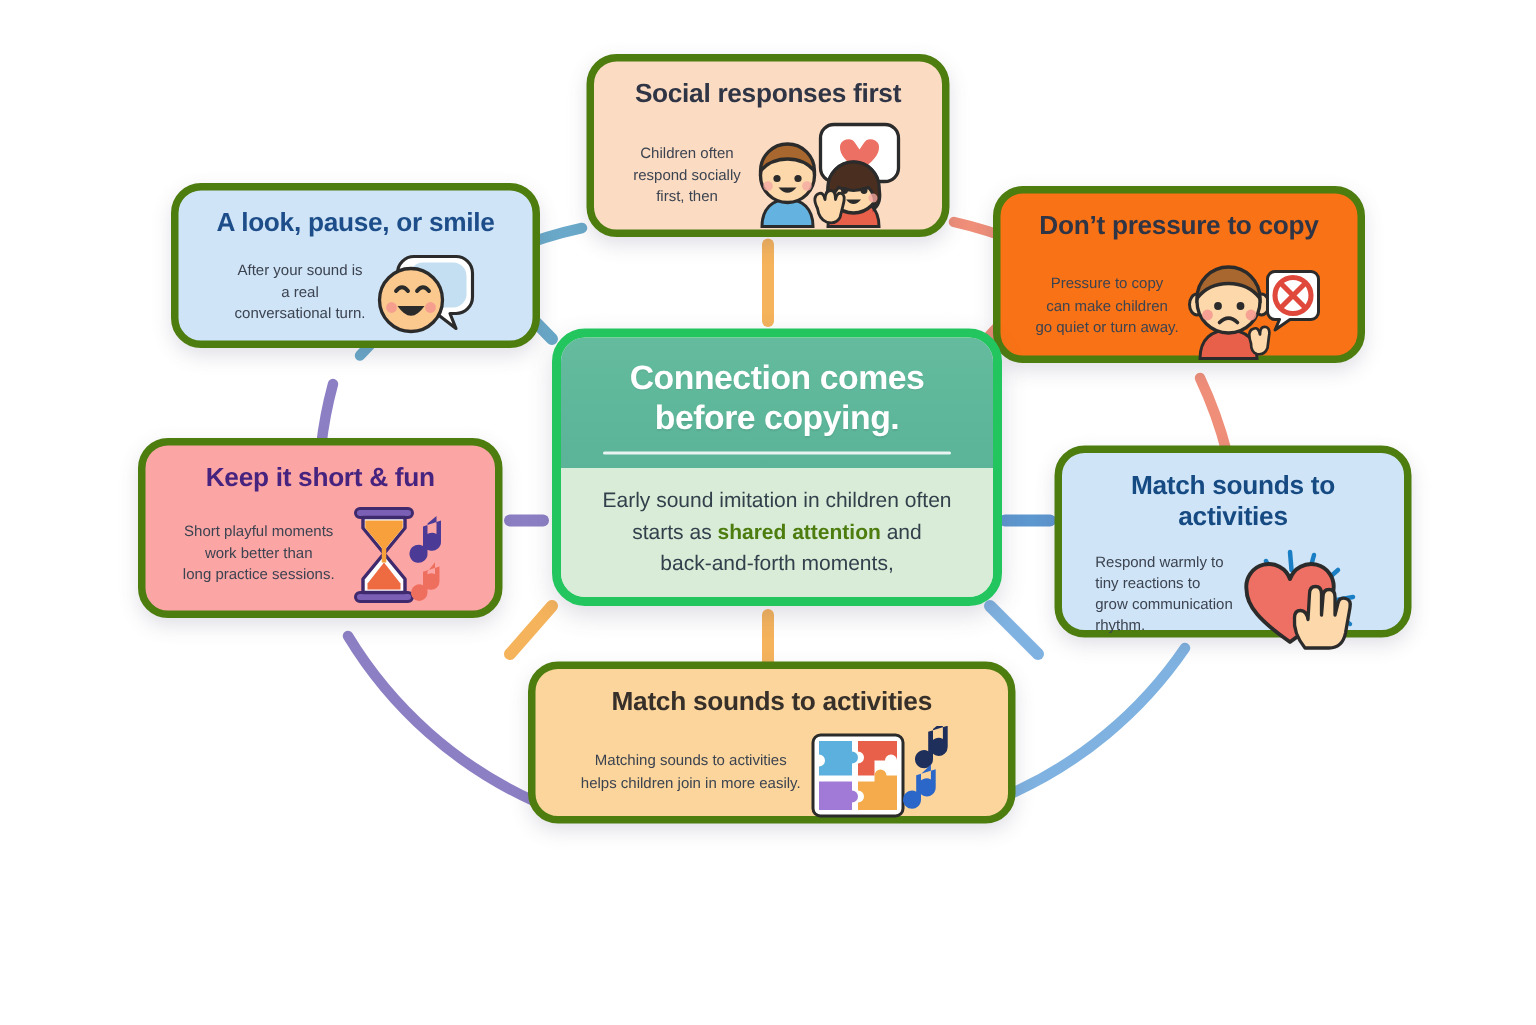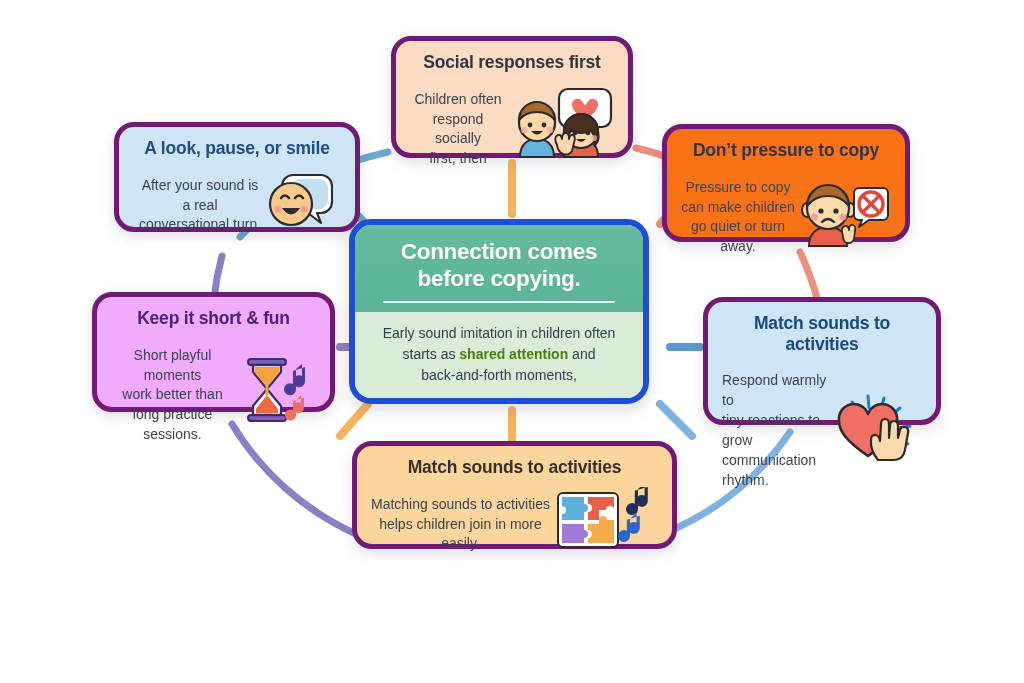--- a/index.html
+++ b/index.html
@@ -29,45 +29,44 @@
     width: 1024px;
     height: 683px;
     pointer-events: none;
   }
 
   
   .card {
     position: absolute;
     box-sizing: border-box;
     border-radius: 20px;
-    border: 5px solid #701a75;
+    border: 5px solid #4d7c0f;
     box-shadow: 0 5px 13px rgba(80, 80, 110, 0.17);
     padding: 11px 14px 13px 14px;
     text-align: center;
   }
   .card .title {
     font-weight: bold;
     font-size: 17.5px;
     line-height: 1.18;
     margin: 0 0 6px 0;
     letter-spacing: -0.2px;
   }
   .card .bodywrap {
     display: flex;
     align-items: center;
     justify-content: center;
     gap: 4px;
   }
   .card .desc {
-    font-size: 14px;
+    font-size: 10px;
     line-height: 1.42;
     color: #3c4350;
     text-align: center;
     flex: 0 1 auto;
-    margin-top: 11px;
   }
   .card .art {
     flex: 0 0 auto;
     line-height: 0;
   }
 
   
   #card-social {
     left: 391px; top: 36px; width: 242px; height: 122px;
     background: #fbdcc3;
@@ -81,44 +80,44 @@
   #card-look .title { color: #1d4e89; }
 
   #card-pressure {
     left: 662px; top: 124px; width: 248px; height: 118px;
     background: #f97316;
   }
   #card-pressure .title { color: #2f3545; }
 
   #card-short {
     left: 92px; top: 292px; width: 243px; height: 120px;
-    background: #f0abfc;
+    background: #fca5a5;
   }
   #card-short .title { color: #45237f; }
 
   #card-match-right {
     left: 703px; top: 297px; width: 238px; height: 128px;
     background: #cfe4f7;
   }
   #card-match-right .title { color: #164a82; }
   #card-match-right .desc { text-align: left; }
 
   #card-match-bottom {
     left: 352px; top: 441px; width: 325px; height: 108px;
     background: #fbd59b;
   }
   #card-match-bottom .title { color: #37302a; }
 
   
   #card-center {
     position: absolute;
-    left: 349px; top: 219px; width: 300px; height: 185px;
+    left: 368px; top: 219px; width: 300px; height: 185px;
     box-sizing: border-box;
     border-radius: 22px;
-    border: 6px solid #1d4ed8;
+    border: 6px solid #22c55e;
     box-shadow: 0 6px 16px rgba(80, 80, 110, 0.19);
     overflow: hidden;
     background: #d9ecd9;
     display: flex;
     flex-direction: column;
   }
   #card-center .center-head {
     background: linear-gradient(180deg, #64bb9e 0%, #5bb498 100%);
     padding: 13px 14px 9px 14px;
     text-align: center;

